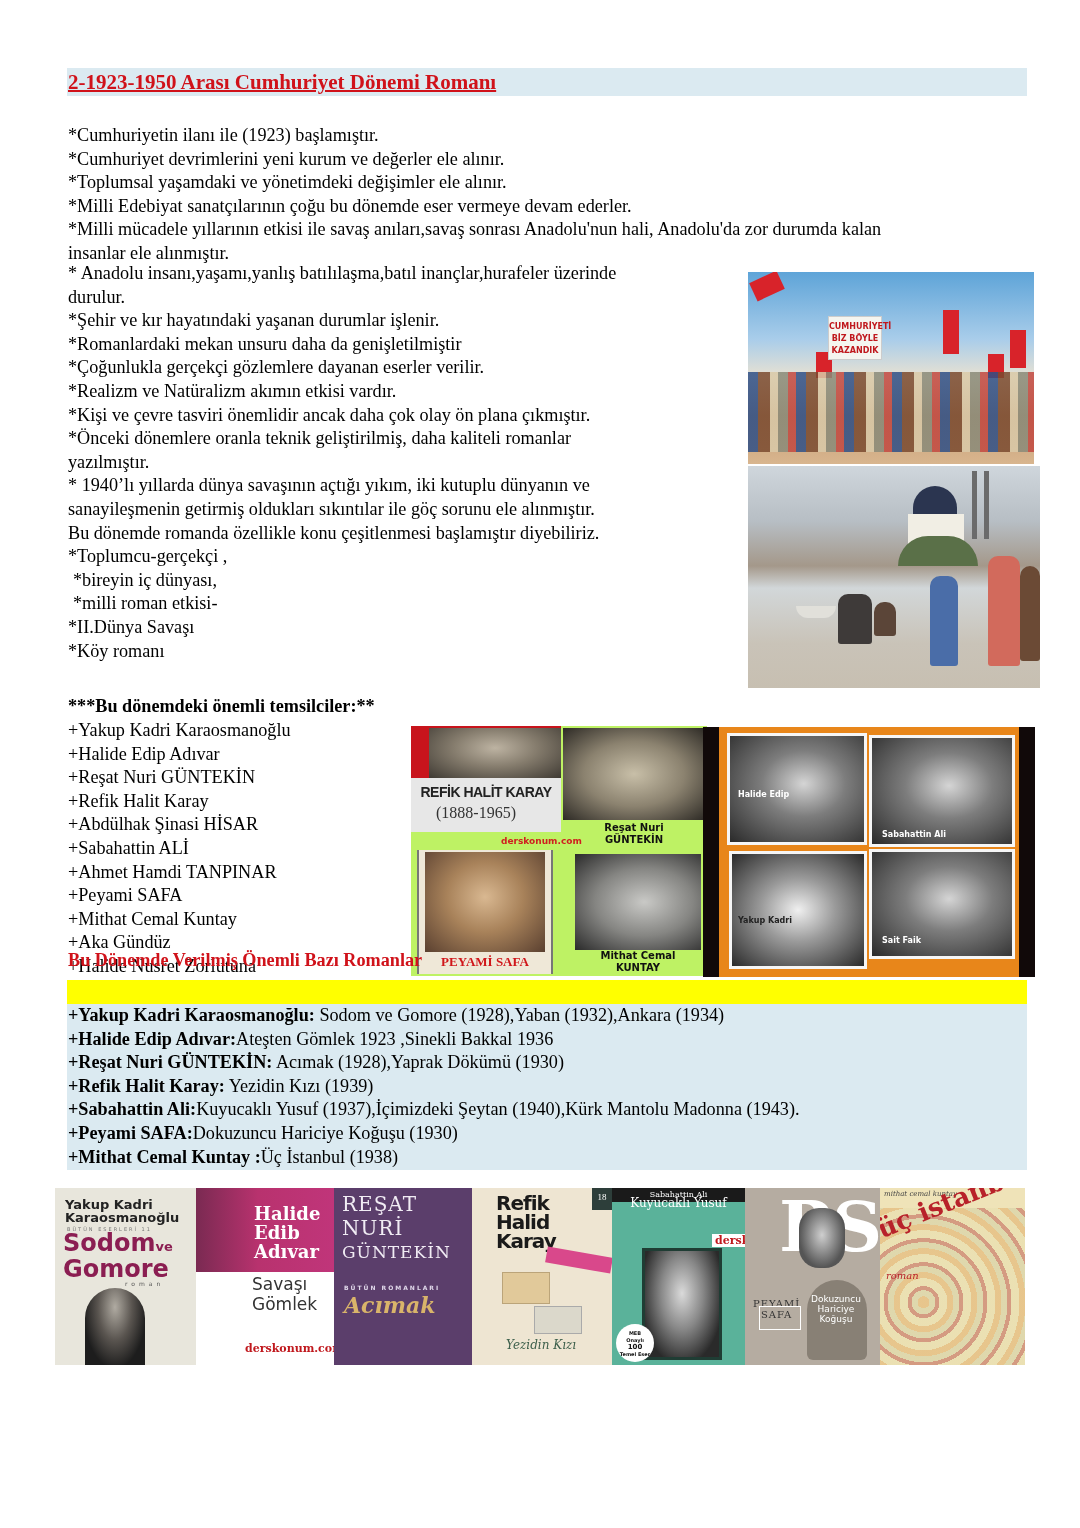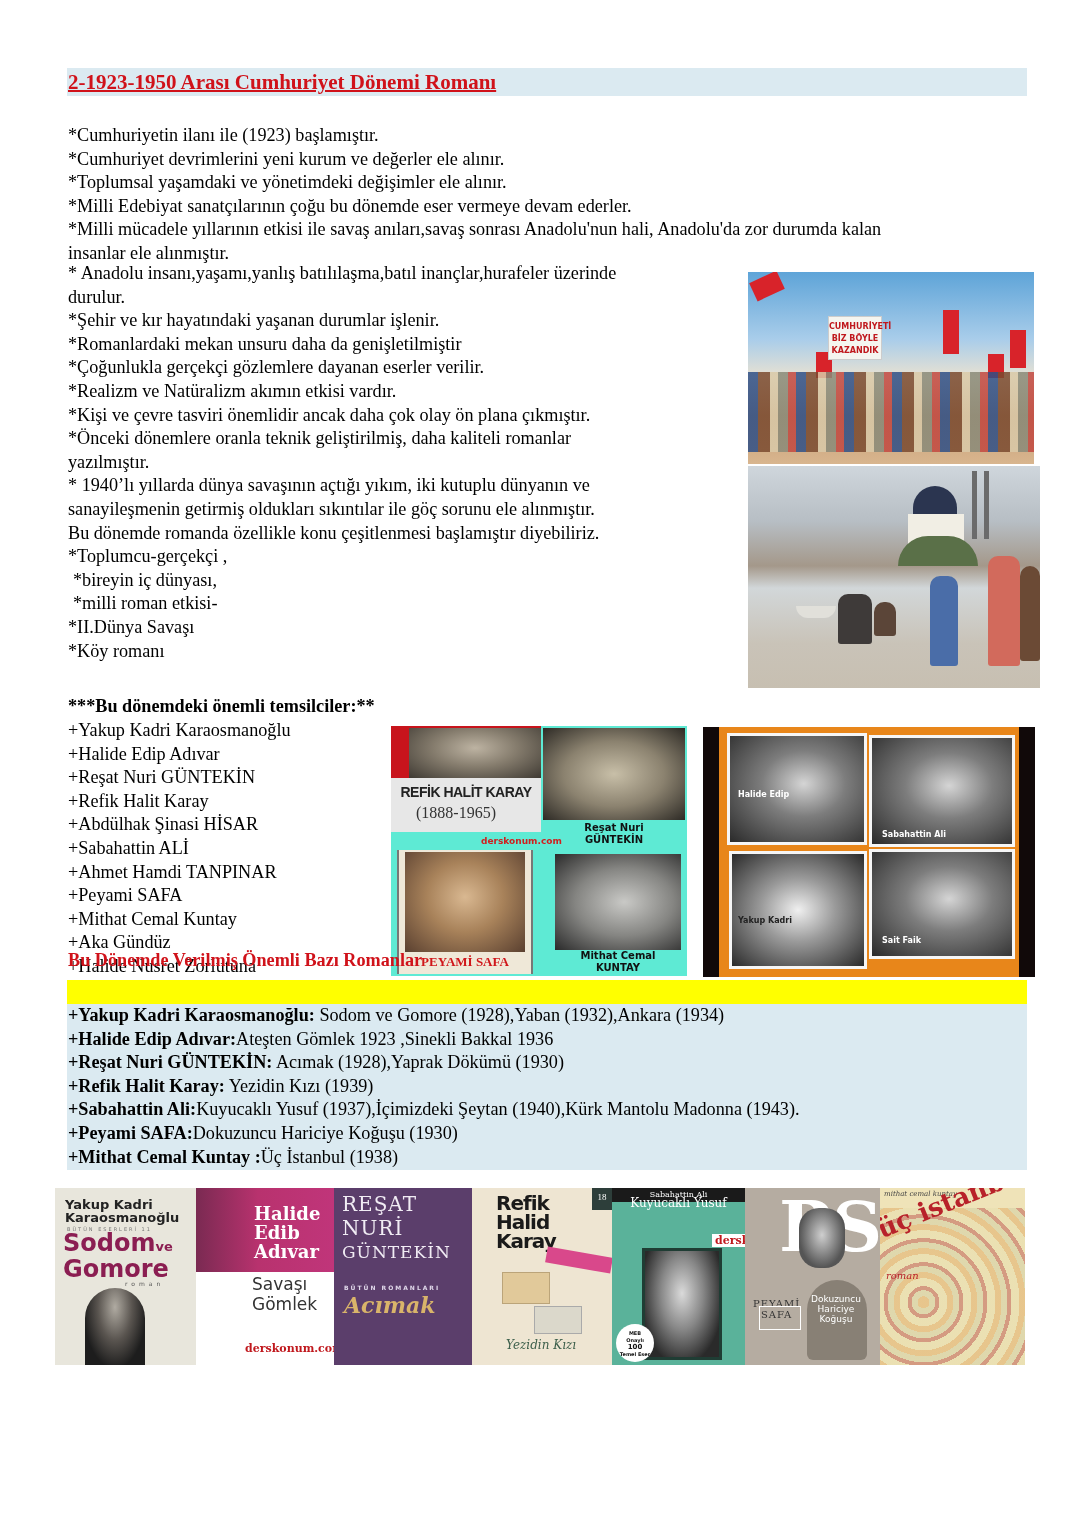--- a/index.html
+++ b/index.html
@@ -27,21 +27,21 @@
   .pic-parade .crowd { position: absolute; left: 0; top: 100px; width: 100%; height: 80px; background: repeating-linear-gradient(90deg, #2f4f86 0 10px, #7a4a2f 10px 22px, #d9c9a8 22px 30px, #8a8a78 30px 40px, #c24840 40px 48px); opacity: 0.85; }
 
   
   .pic-paint { left: 748px; top: 466px; width: 292px; height: 222px; background: linear-gradient(180deg, #cfd6dc 0%, #b7bec4 25%, #a4988a 45%, #d2d7d9 55%, #c9c3b8 80%, #c7bfb1 100%); }
   .pic-paint .dome { position: absolute; left: 165px; top: 20px; width: 44px; height: 30px; background: #2b3550; border-radius: 22px 22px 0 0; }
   .pic-paint .mosque { position: absolute; left: 160px; top: 48px; width: 56px; height: 50px; background: #f1eee4; }
   .pic-paint .minaret { position: absolute; width: 5px; height: 68px; top: 5px; background: #6b6b6b; }
   .pic-paint .figure { position: absolute; border-radius: 10px 10px 3px 3px; }
 
   
-  .pic-col1 { left: 391px; top: 726px; width: 296px; height: 250px; background: #5eead4; }
+  .pic-col1 { left: 411px; top: 726px; width: 296px; height: 250px; background: #bef264; }
   .portrait { position: absolute; background: radial-gradient(ellipse at 50% 40%, #bdb3a2 0%, #857c6d 45%, #3f3a33 100%); }
   .cap { position: absolute; font-family: "DejaVu Sans", sans-serif; font-weight: bold; text-align: center; white-space: nowrap; }
 
   
   .pic-col2 { left: 703px; top: 727px; width: 332px; height: 250px; background: #e8861a; border-left: 16px solid #110909; border-right: 16px solid #110909; }
   .bw { position: absolute; background: radial-gradient(ellipse at 55% 45%, #d5d5d5 0%, #7d7d7d 40%, #2a2a2a 100%); border: 3px solid #f6f6f6; }
   .bw .lbl { position: absolute; font-family: "DejaVu Sans", sans-serif; font-size: 8px; color: #fff; font-weight: bold; }
 
   .novels-head-bar { position: absolute; left: 67px; top: 980px; width: 960px; height: 24px; background: #ffff00; }
   .novels-head { position: absolute; left: 68px; top: 949px; font-size: 18.2px; font-weight: bold; color: #d0121a; line-height: 22px; white-space: nowrap; }

